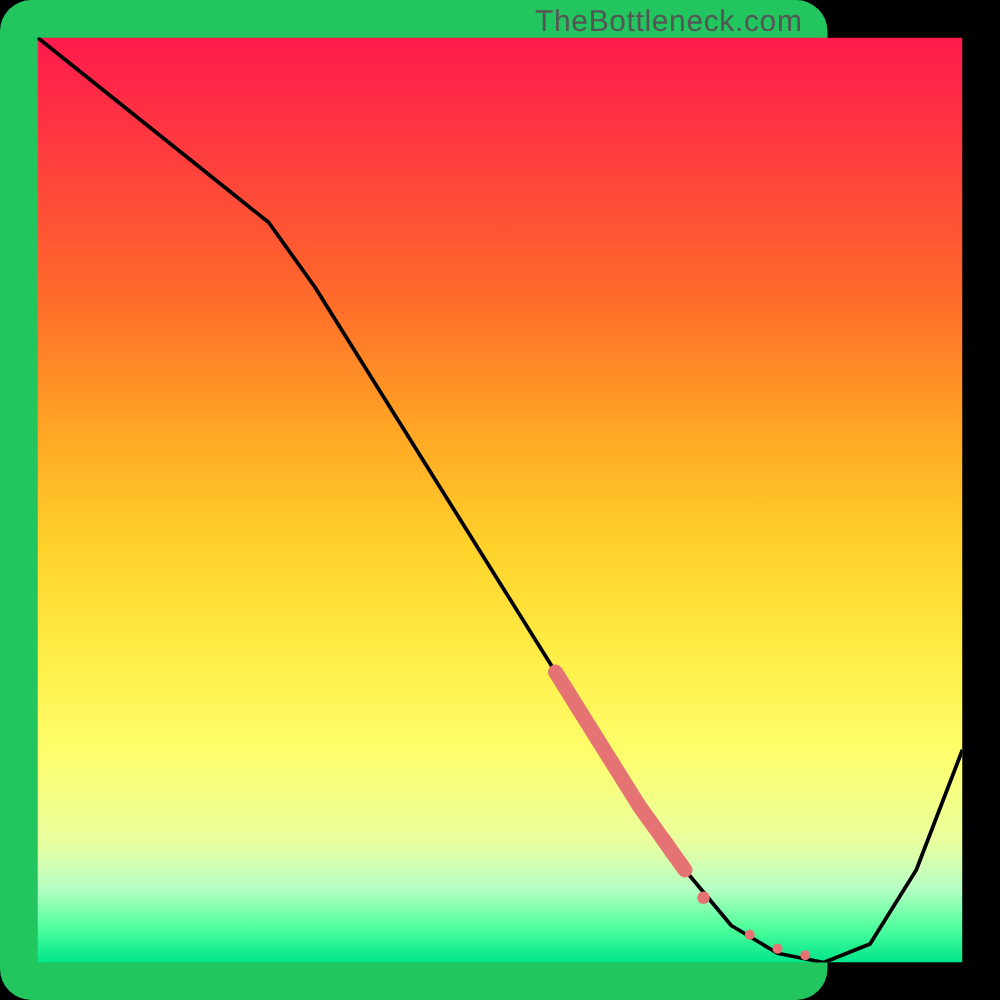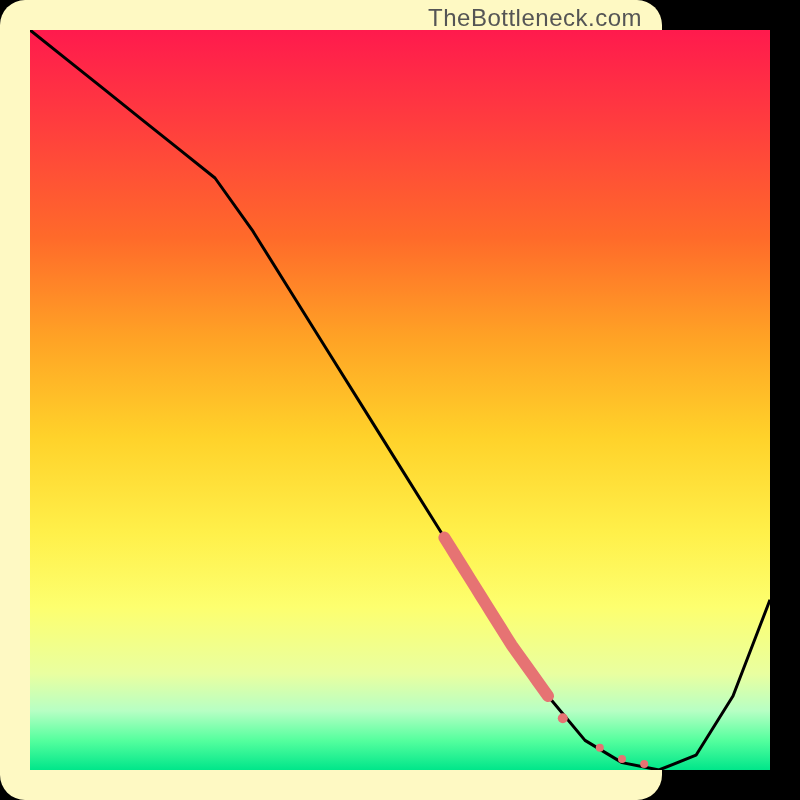--- a/index.html
+++ b/index.html
@@ -9,21 +9,21 @@
     height: 800px;
     background: #000;
     font-family: Arial, Helvetica, sans-serif;
     position: relative;
   }
   .frame {
     position: absolute;
     left: 0; top: 0;
     width: 662px;
     height: 800px;
-    background: #fef9c3;
+    background: #22c55e;
     border-radius: 25px;
   }
   .watermark {
     position: absolute;
     top: 4px;
     right: 20px;
     color: #555;
     font-size: 24px;
     font-family: Arial, sans-serif;
     letter-spacing: 0.5px;

